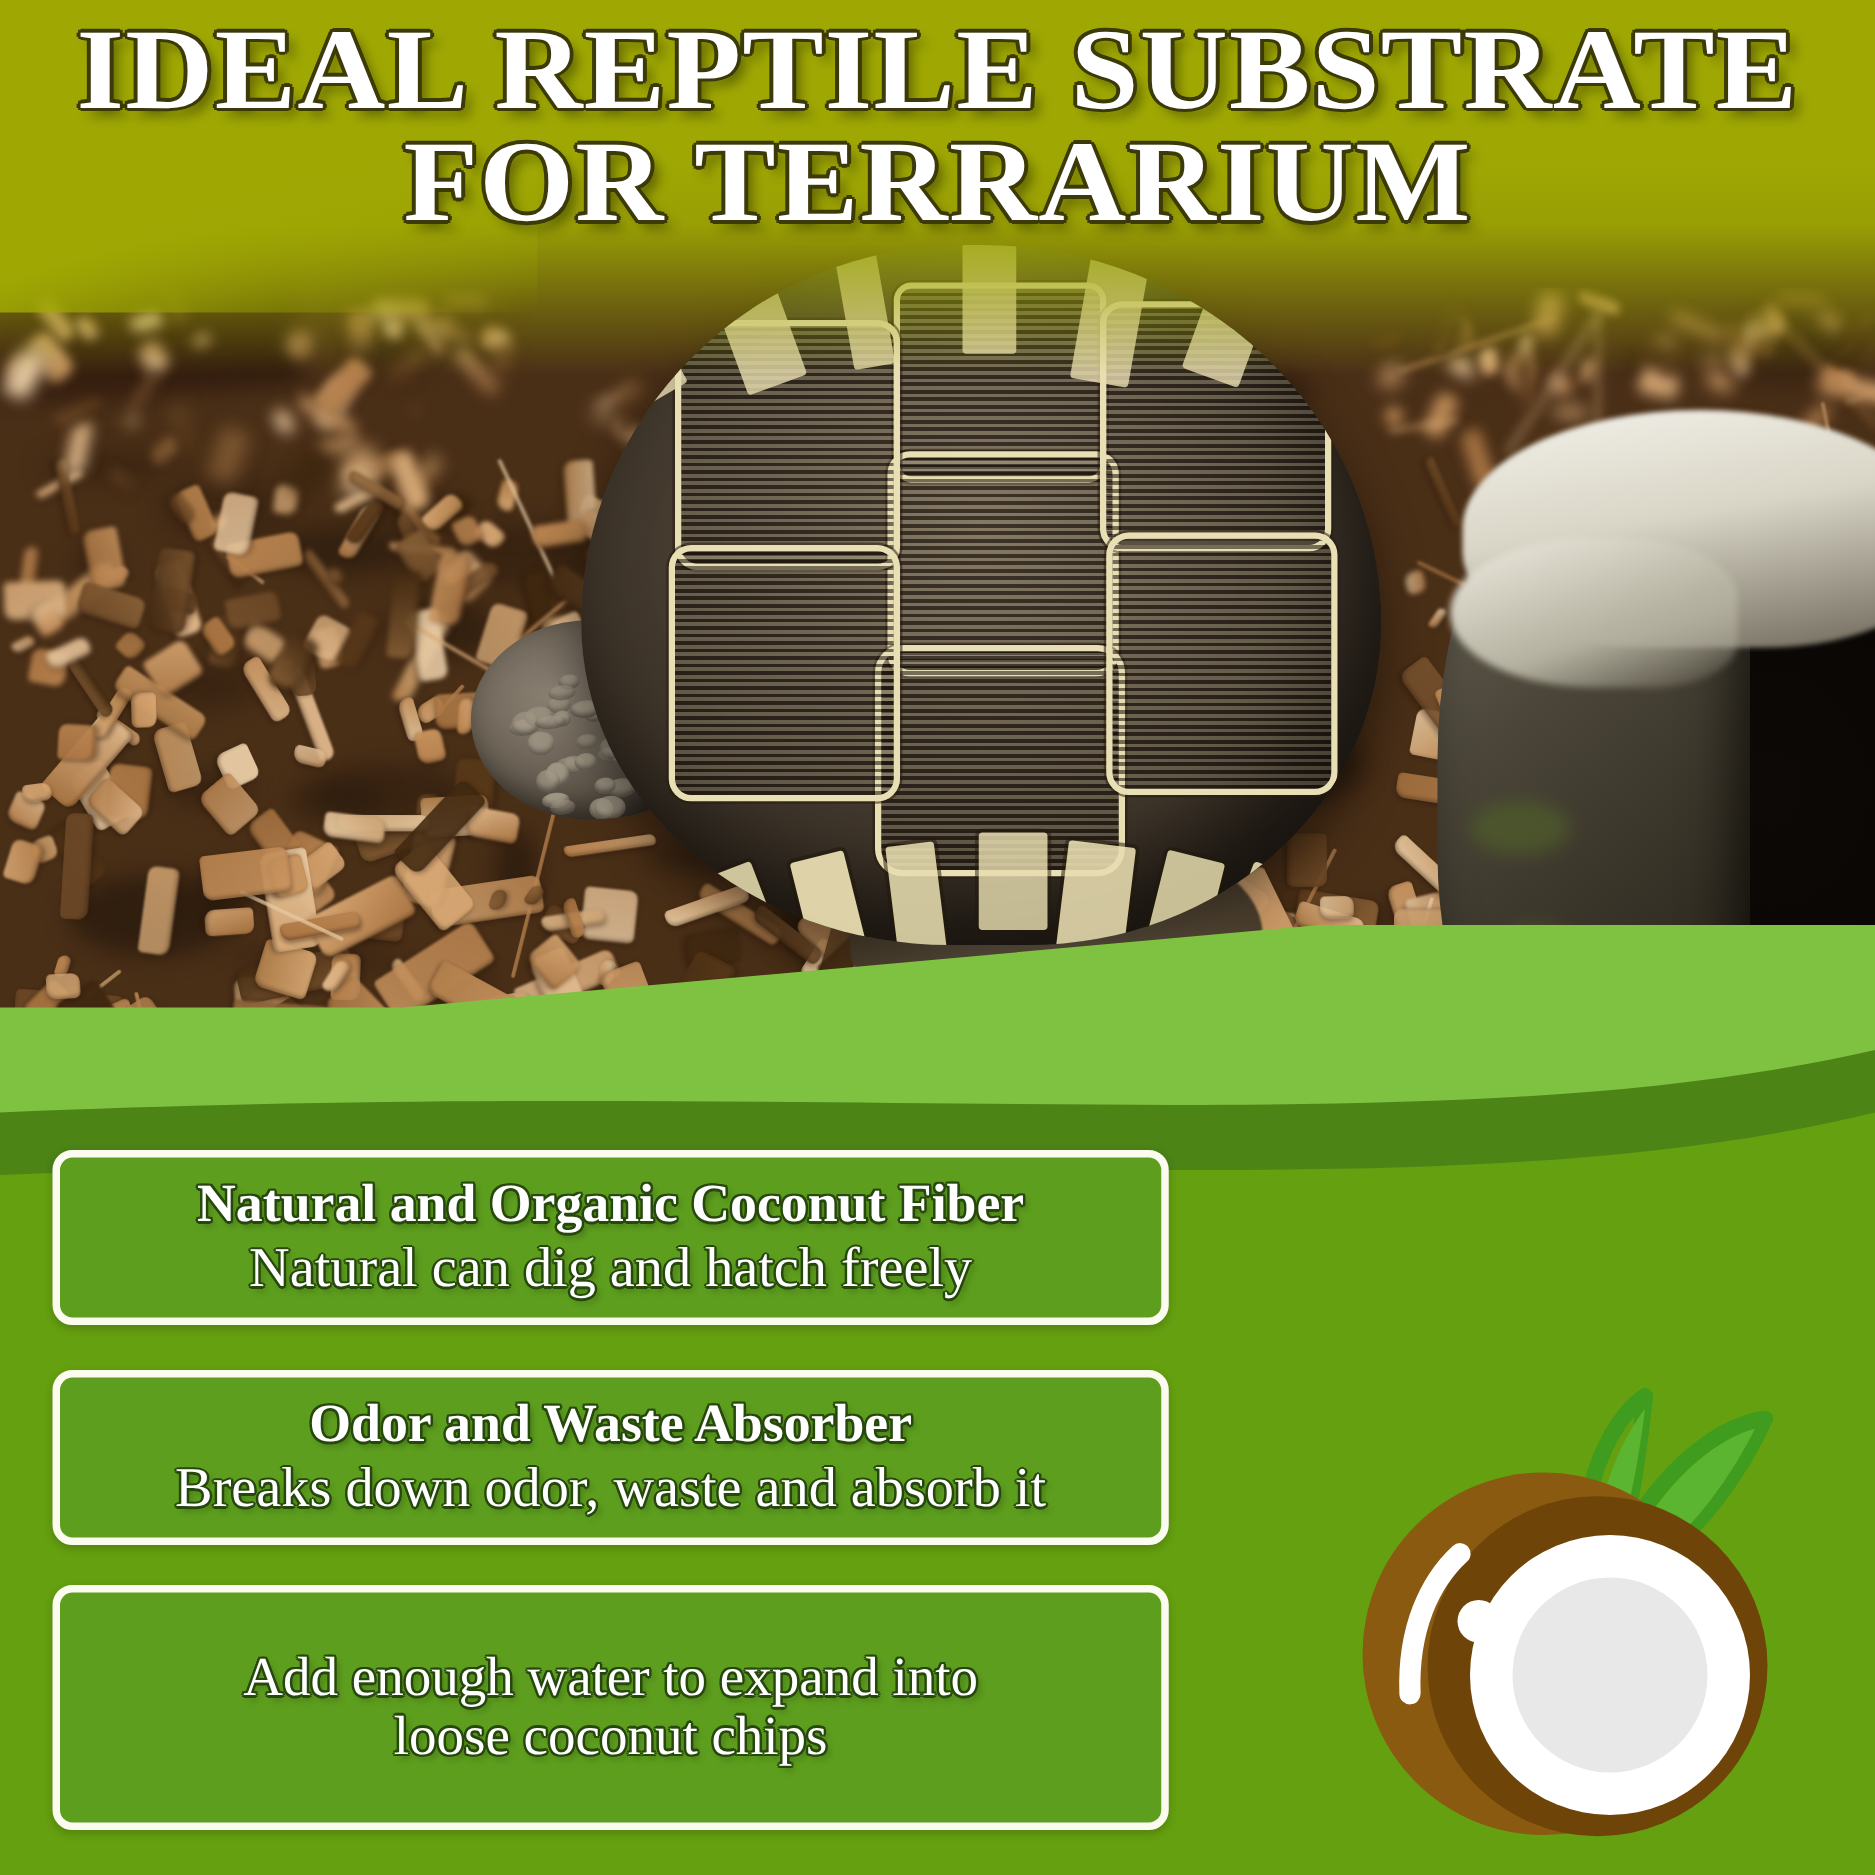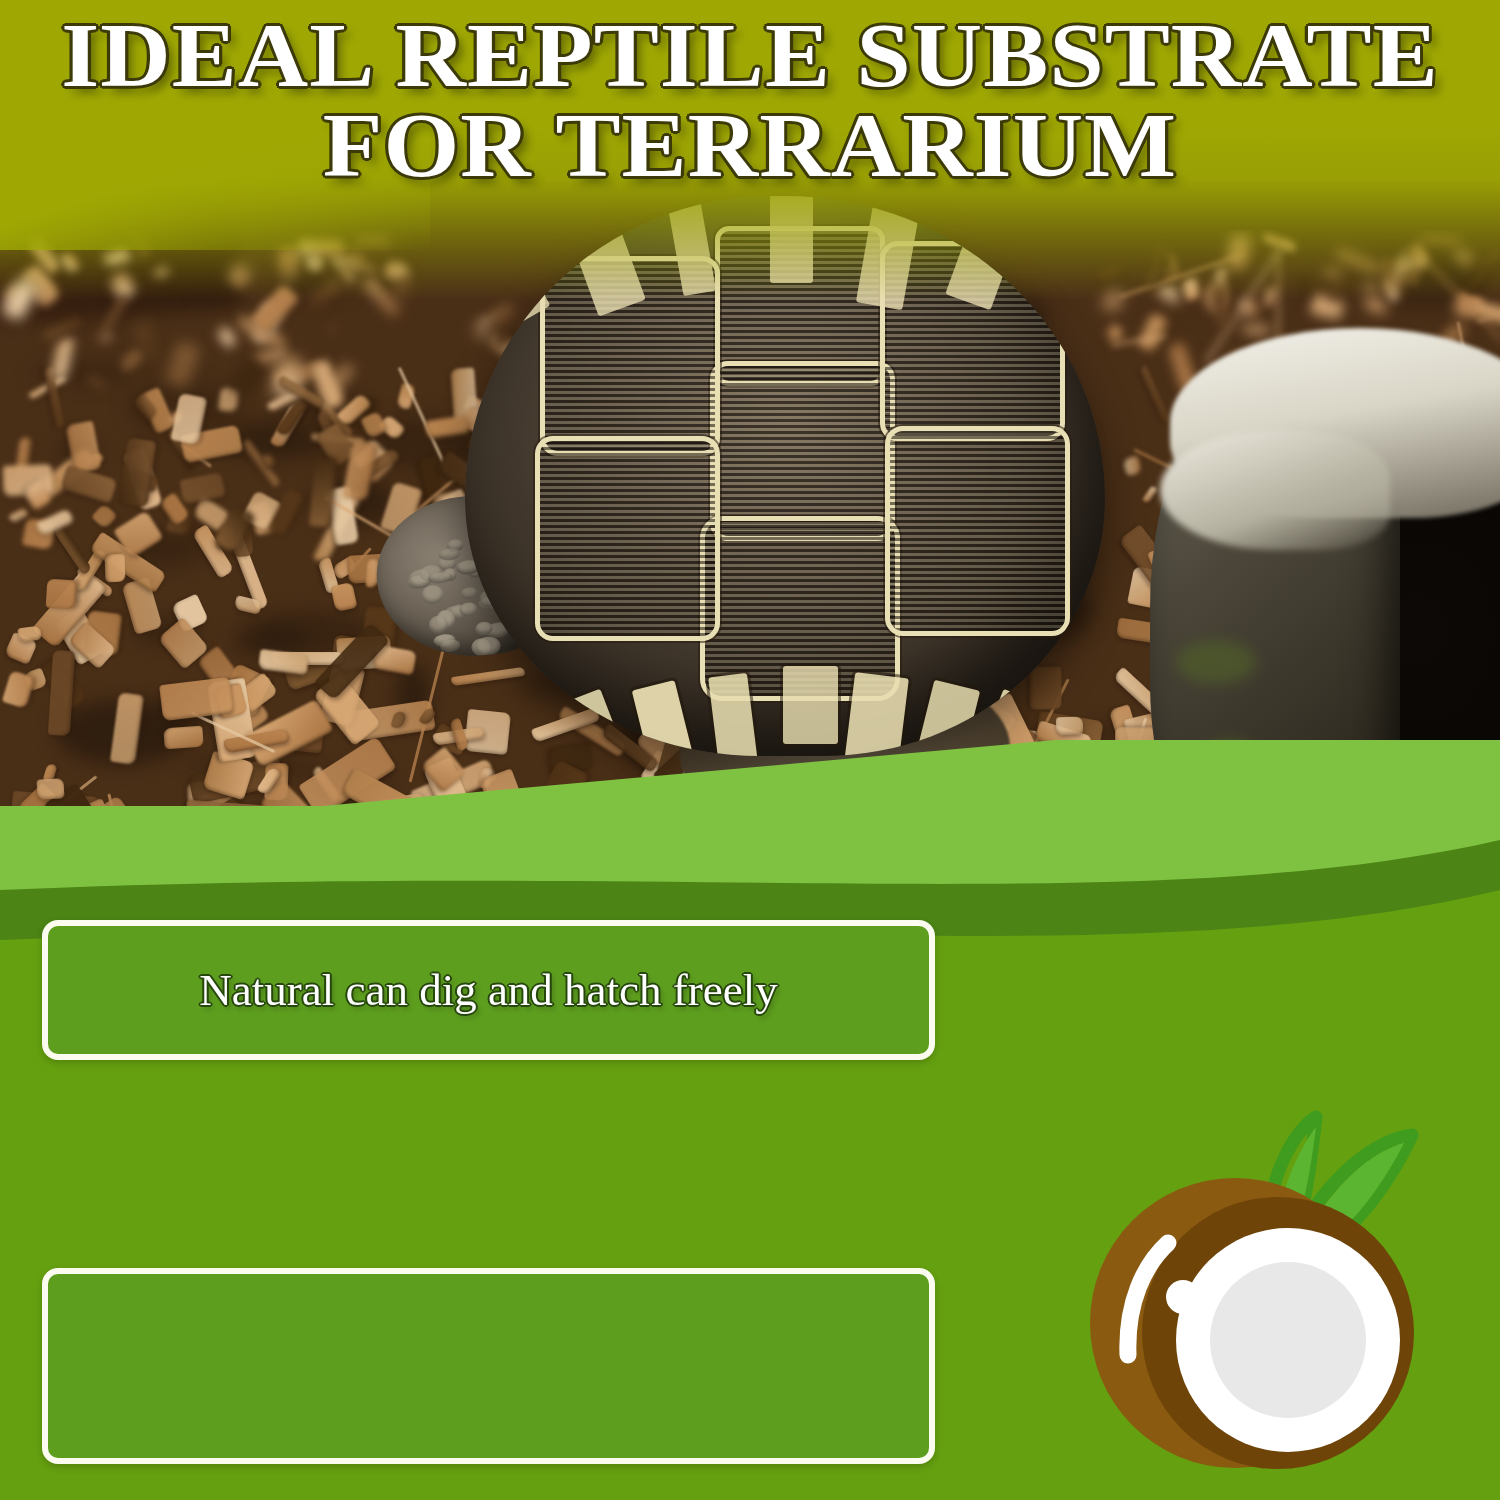--- a/index.html
+++ b/index.html
@@ -1078,25 +1078,32 @@
 
     <path d="M0,200 C700,170 1150,235 1500,150 L1500,420 L0,420 Z" fill="#65A010"></path>
   </svg>
 
   <div id="title">
     <span>IDEAL REPTILE SUBSTRATE</span>
     <span class="l2">FOR TERRARIUM</span>
   </div>
 
   <div class="fbox" id="fbox1">
+    <div class="fb-head">Natural and Organic Coconut Fiber</div>
     <div class="fb-sub">Natural can dig and hatch freely</div>
   </div>
 
+  <div class="fbox" id="fbox2">
+    <div class="fb-head">Odor and Waste Absorber</div>
+    <div class="fb-sub">Breaks down odor, waste and absorb it</div>
+  </div>
 
   <div class="fbox" id="fbox3">
+    <div class="fb-sub">Add enough water to expand into
+loose coconut chips</div>
   </div>
 
   <svg id="coconut" viewBox="0 0 420 380">
 
     <path d="M228,118 C232,60 258,24 276,12 C272,46 268,84 258,122 Z" fill="none" stroke="#3F9C1E" stroke-width="13" stroke-linejoin="round"></path>
     <path d="M262,122 C300,58 344,34 372,30 C352,74 318,120 286,140 Z" fill="none" stroke="#3F9C1E" stroke-width="13" stroke-linejoin="round"></path>
     <path d="M236,122 C244,74 262,40 276,22 C272,54 266,92 256,124 Z" fill="#5CB531"></path>
     <path d="M268,126 C302,68 340,44 364,38 C344,78 314,118 288,136 Z" fill="#5CB531"></path>
 
     <circle cx="195" cy="218" r="145" fill="#8A5A10"></circle>

